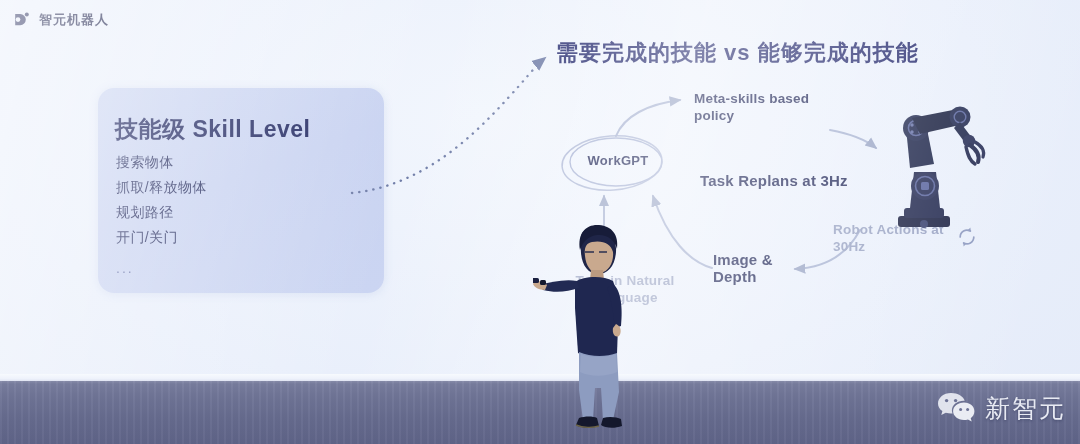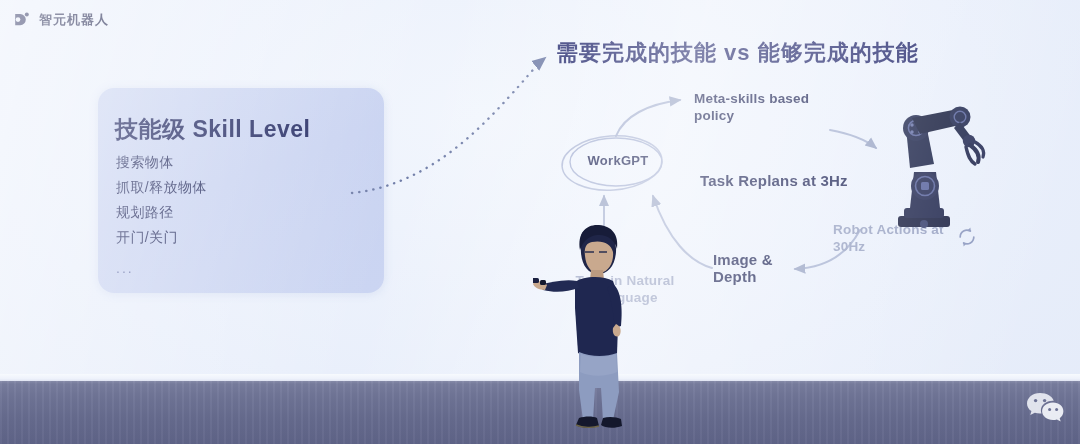--- a/index.html
+++ b/index.html
@@ -269,15 +269,16 @@
     <span>
       <svg width="40" height="32" viewBox="0 0 40 32">
         <path d="M14 3 C 6.5 3 1 7.8 1 13.4 c0 3.1 1.7 5.9 4.4 7.7 L4.3 25 l4.5 -2.3 c1.6 .5 3.4 .8 5.2 .8 c.5 0 1 0 1.5 -.1 c-.4 -1 -.6 -2 -.6 -3.1 c0 -5.3 5.2 -9.6 11.6 -9.6 c.4 0 .8 0 1.2 .1 C26.6 6.5 20.9 3 14 3 z" fill="#f0f2f9" opacity=".95"></path>
         <circle cx="9.6" cy="10.6" r="1.7" fill="#6d7396"></circle>
         <circle cx="18.6" cy="10.6" r="1.7" fill="#6d7396"></circle>
         <path d="M27 12.6 c-6 0 -10.9 3.9 -10.9 8.7 c0 4.8 4.9 8.7 10.9 8.7 c1.4 0 2.7 -.2 3.9 -.6 l3.8 2 l-1 -3.2 c2.3 -1.6 3.7 -4 3.7 -6.9 c0 -4.8 -4.4 -8.7 -10.4 -8.7 z" fill="#f4f6fb"></path>
         <circle cx="23.6" cy="19.4" r="1.5" fill="#6d7396"></circle>
         <circle cx="30.6" cy="19.4" r="1.5" fill="#6d7396"></circle>
       </svg>
     </span>
+    <span class="wm-text">新智元</span>
   </div>
 
 </div>
 
 </body></html>

